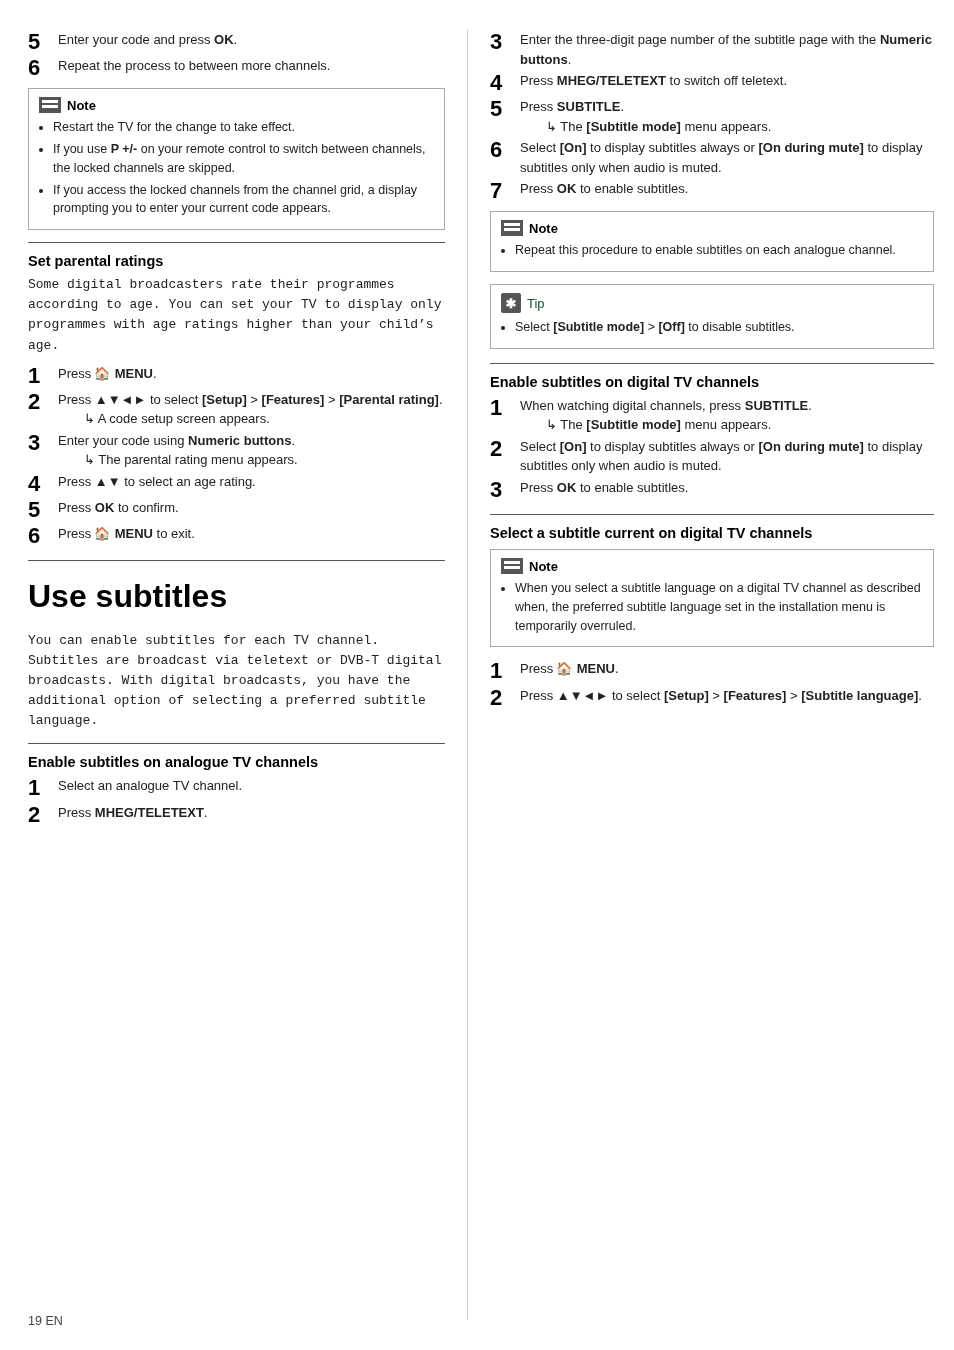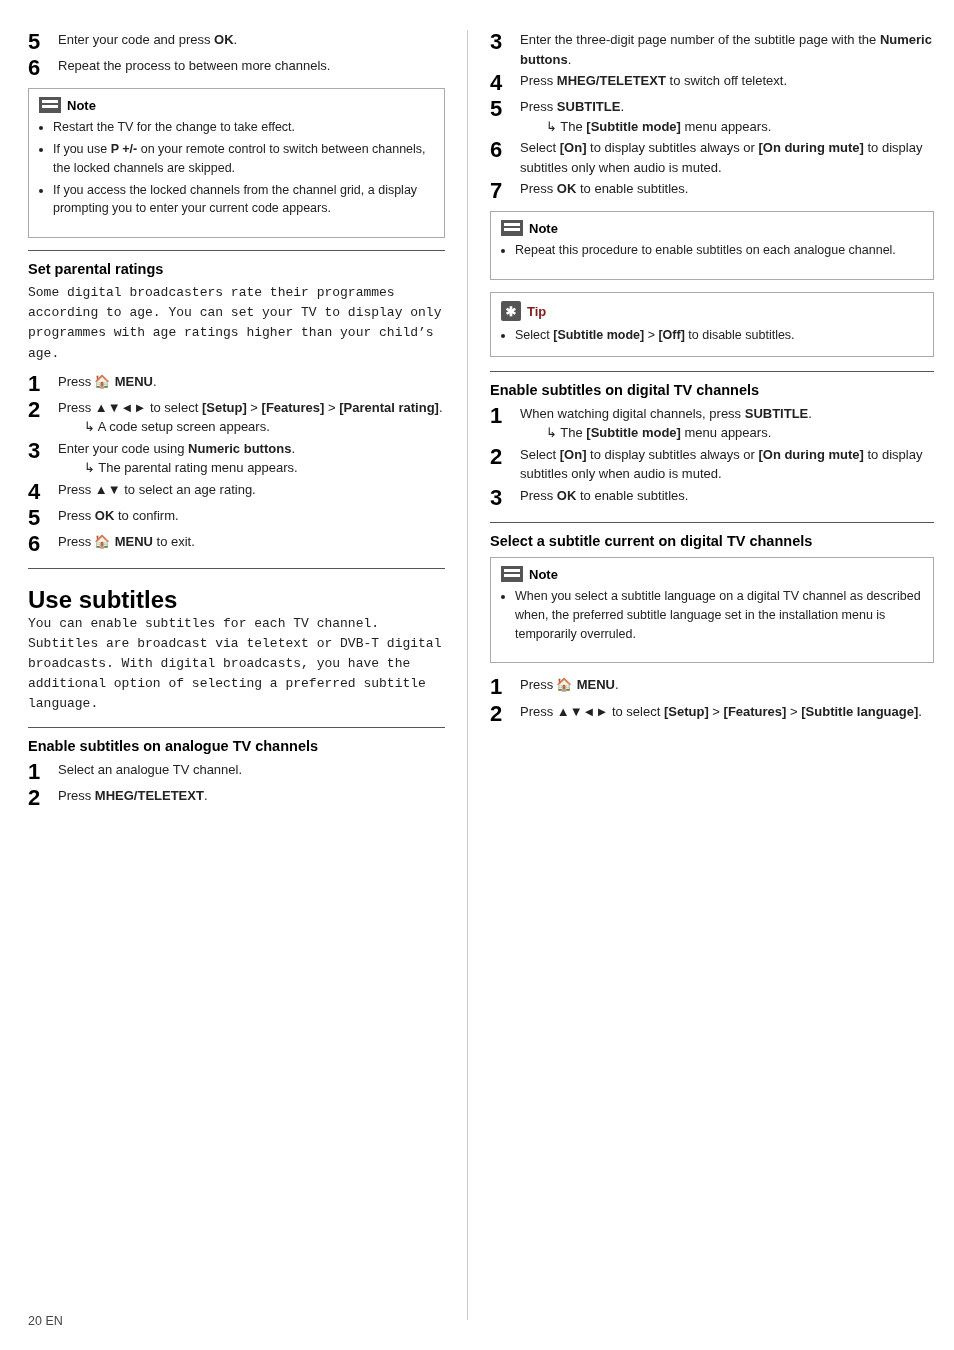--- a/index.html
+++ b/index.html
@@ -44,21 +44,21 @@
       color: #000;
     }
     .step-text {
       font-size: 13px;
       line-height: 1.5;
       flex: 1;
     }
     .step-text b { font-weight: bold; }
     .note-box {
       border: 1px solid #aaa;
-      padding: 8px 10px 16px 10px;
+      padding: 8px 10px 8px 10px;
       margin: 8px 0 12px 0;
       background: #fff;
       position: relative;
     }
     .note-header {
       display: flex;
       align-items: center;
       margin-bottom: 5px;
     }
     .note-icon {
@@ -91,23 +91,23 @@
     }
     .note-text ul { padding-left: 14px; list-style: disc; }
     .note-text li { margin-bottom: 3px; }
     .section-title {
       font-size: 14.5px;
       font-weight: bold;
       margin-bottom: 6px;
       color: #000;
     }
     .section-title-large {
-      font-size: 24px;
-      font-weight: bold;
-      margin-bottom: 0;
+      font-size: 32px;
+      font-weight: bold;
+      margin-bottom: 16px;
       margin-top: 18px;
       color: #000;
       line-height: 1.1;
     }
     .section-body {
       font-size: 13px;
       line-height: 1.55;
       margin-bottom: 8px;
       color: #222;
       font-family: Liberation Mono, monospace;
@@ -142,22 +142,22 @@
       justify-content: center;
       margin-right: 6px;
       flex-shrink: 0;
       color: #fff;
       font-size: 13px;
       font-weight: bold;
       border-radius: 2px;
     }
     .tip-label {
       font-size: 13px;
-      font-weight: bold;
-      color: #7f1d1d;
+      font-weight: normal;
+      color: #14532d;
     }
     .tip-text {
       font-size: 12.5px;
       line-height: 1.5;
       color: #222;
     }
     .tip-text ul { padding-left: 14px; list-style: disc; }
     .tip-text li { margin-bottom: 3px; }
     .page-footer {
       position: absolute;
@@ -354,13 +354,13 @@
         <span class="step-text">Press 🏠 <b>MENU</b>.</span>
       </div>
       <div class="step-row">
         <span class="step-num">2</span>
         <span class="step-text">Press ▲▼◄► to select <b>[Setup]</b> &gt; <b>[Features]</b> &gt; <b>[Subtitle language]</b>.</span>
       </div>
     </div>
   </div>
 </div>
 
-<div class="page-footer">20    EN</div>
+<div class="page-footer">19    EN</div>
 
 </body></html>

